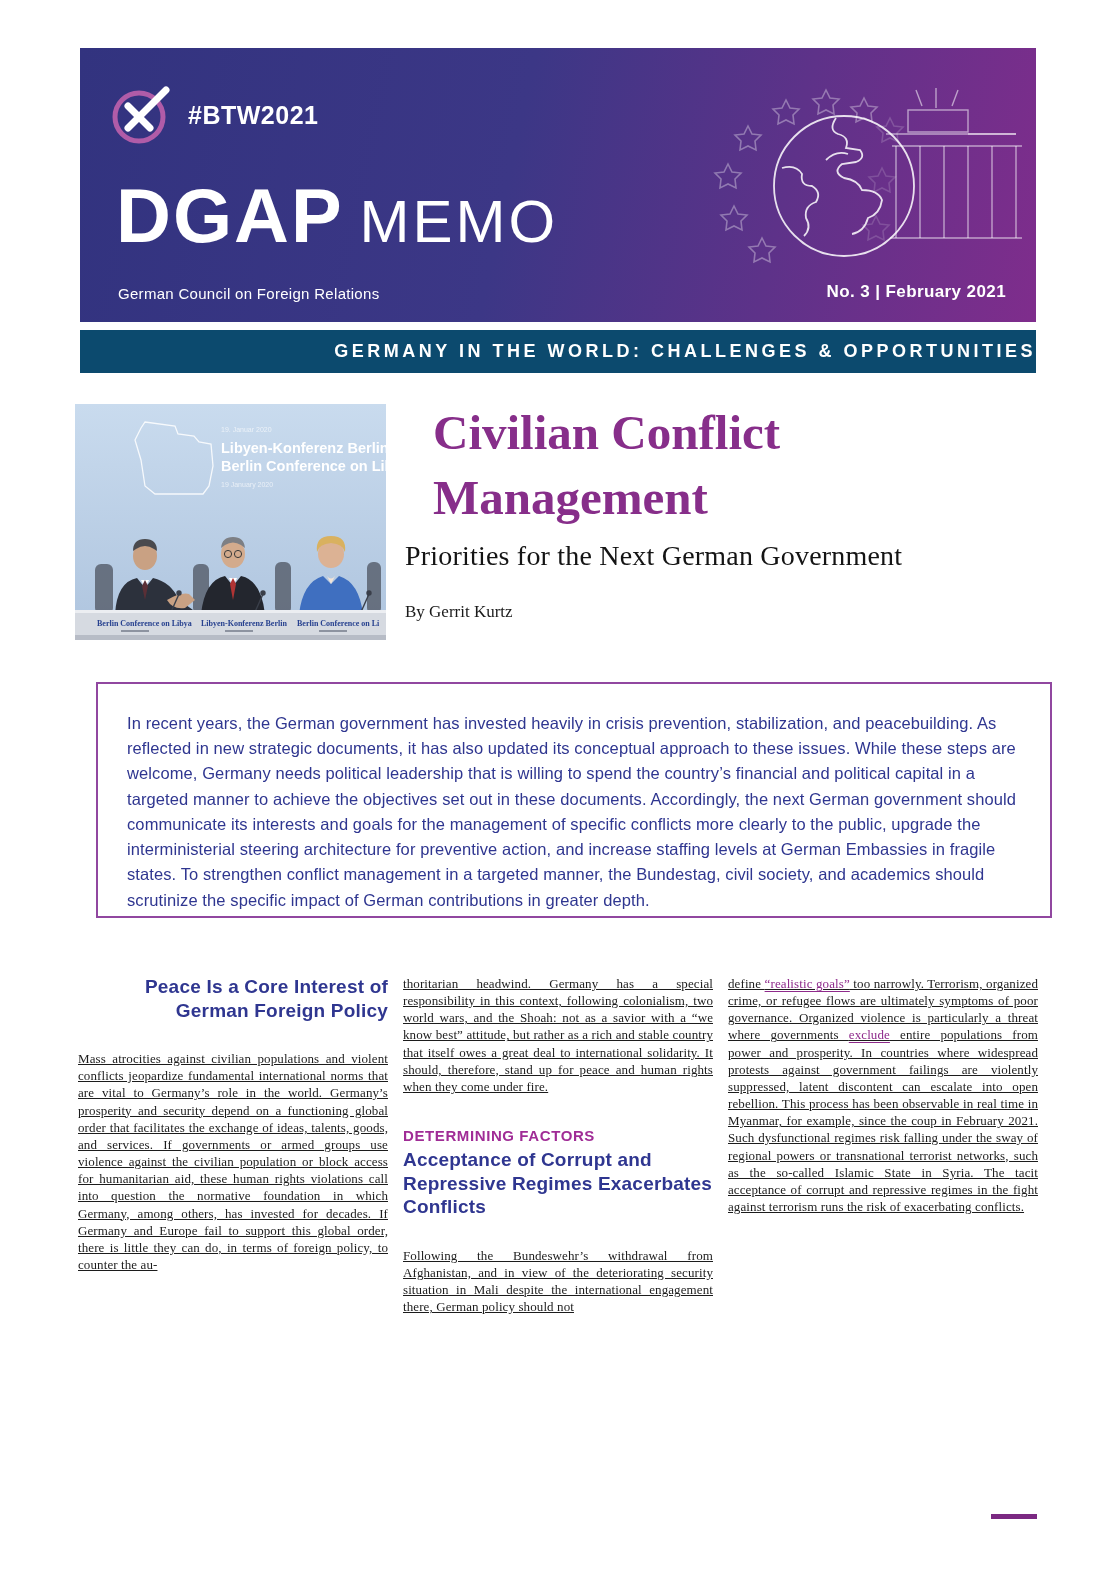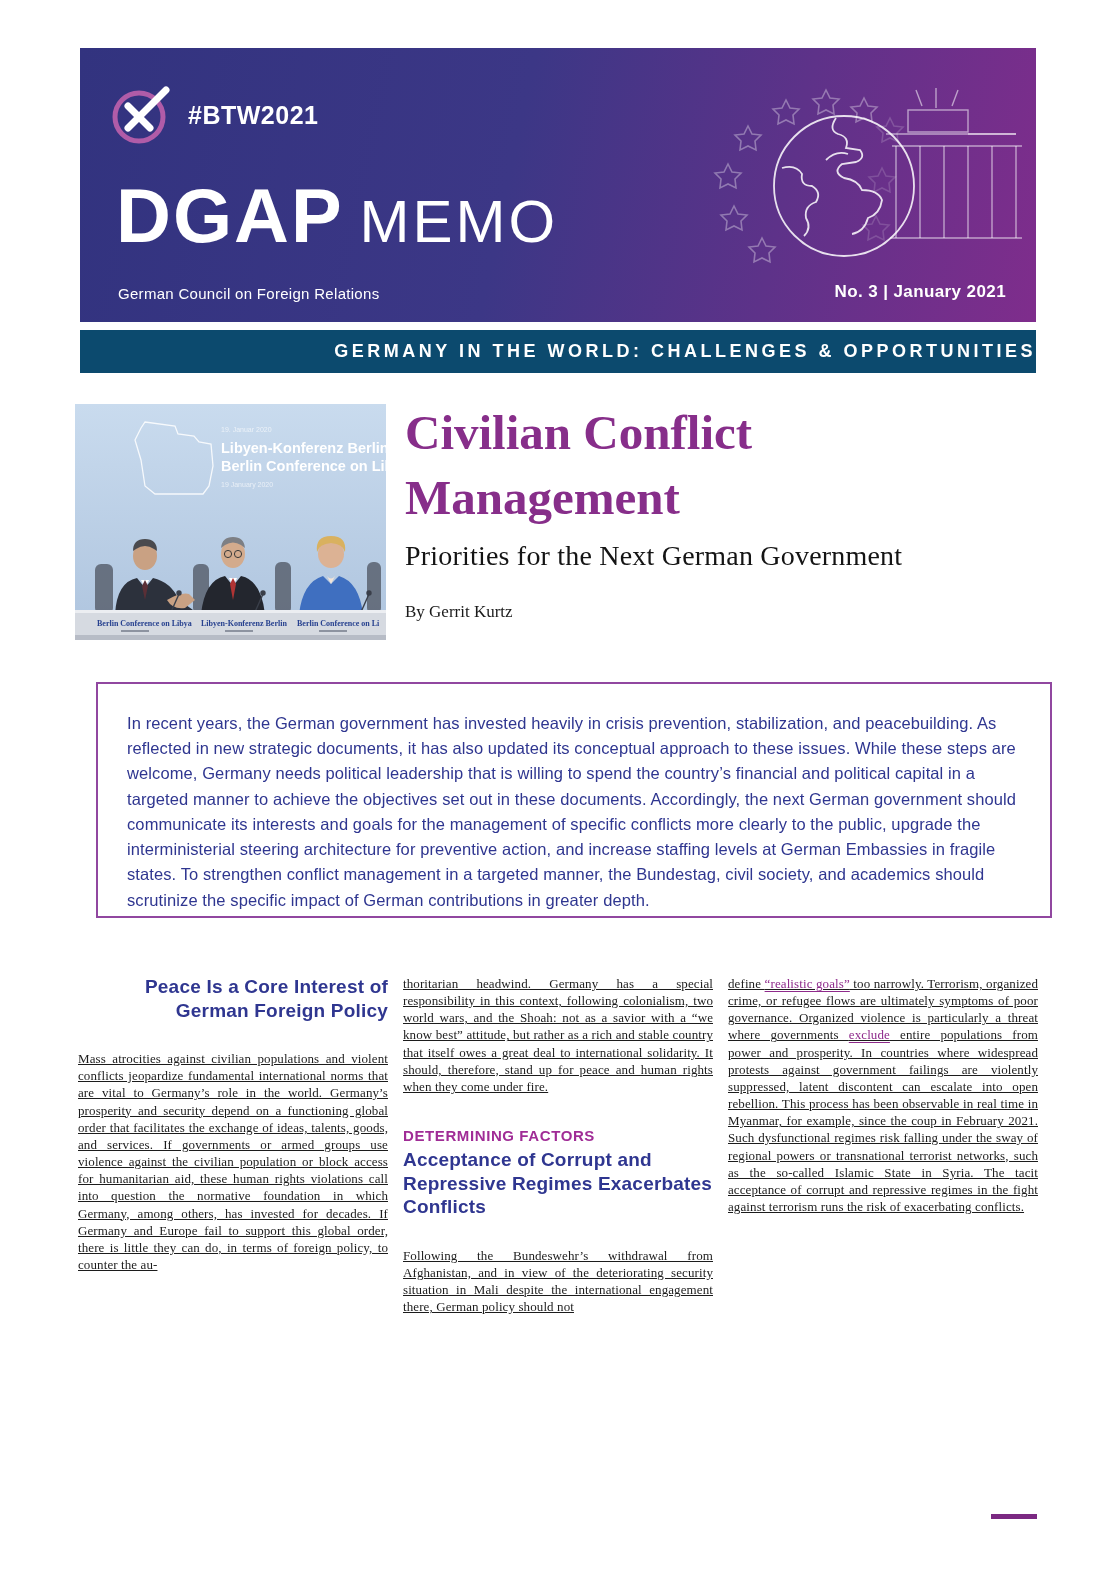--- a/index.html
+++ b/index.html
@@ -32,21 +32,21 @@
     font-size:18px; font-weight:bold; letter-spacing:3.5px;
   }
 
   
   .photo {
     position:absolute; left:75px; top:404px; width:355px; height:236px; overflow:hidden;
   }
   .title-block { position:absolute; left:405px; top:400px; width:631px; }
   .doc-title {
     font-family:"Liberation Serif", serif; font-weight:bold;
-    font-size:49px; line-height:1.33; color:#872e8a; max-width:560px;
+    font-size:49px; line-height:1.33; color:#872e8a; max-width:560px;margin-left:28px;
   }
   .doc-subtitle {
     font-family:"Liberation Serif", serif; font-size:28px; color:#141414;
     margin-top:10px; letter-spacing:0.2px;
   }
   .byline { font-family:"Liberation Serif", serif; font-size:17px; color:#1a1a1a; margin-top:30px; }
 
   
   .abstract-box {
     position:absolute; left:96px; top:682px; width:956px; height:236px;
@@ -127,21 +127,21 @@
         <path d="M150 50 q-8 12 2 16 q12 3 8 14 l14 2 q6 8 -4 12 l-14 2 q-10 8 2 14 q14 2 18 12 q16 0 20 10 q-2 14 -14 18 q-4 14 -16 16"></path>
         <path d="M96 100 q14 -4 20 6 q-2 12 10 12 q10 6 4 16 q-12 4 -10 16 q6 10 -2 18"></path>
         <path d="M140 92 q10 -10 22 -6"></path>
       </g>
     </svg>
     <div class="brand-row">
       <span class="brand">DGAP</span>
       <span class="brand-suffix">MEMO</span>
     </div>
     <div class="org-line">German Council on Foreign Relations</div>
-    <div class="issue-line">No. 3 | January 2021</div>
+    <div class="issue-line">No. 3 | February 2021</div>
   </div>
 
   <div class="banner">
     <span>GERMANY IN THE WORLD: CHALLENGES &amp; OPPORTUNITIES</span>
   </div>
 
   <div class="photo">
     <svg width="311" height="236" viewBox="0 0 311 236">
       <defs>
         <linearGradient id="wall" x1="0" y1="0" x2="0" y2="1">

